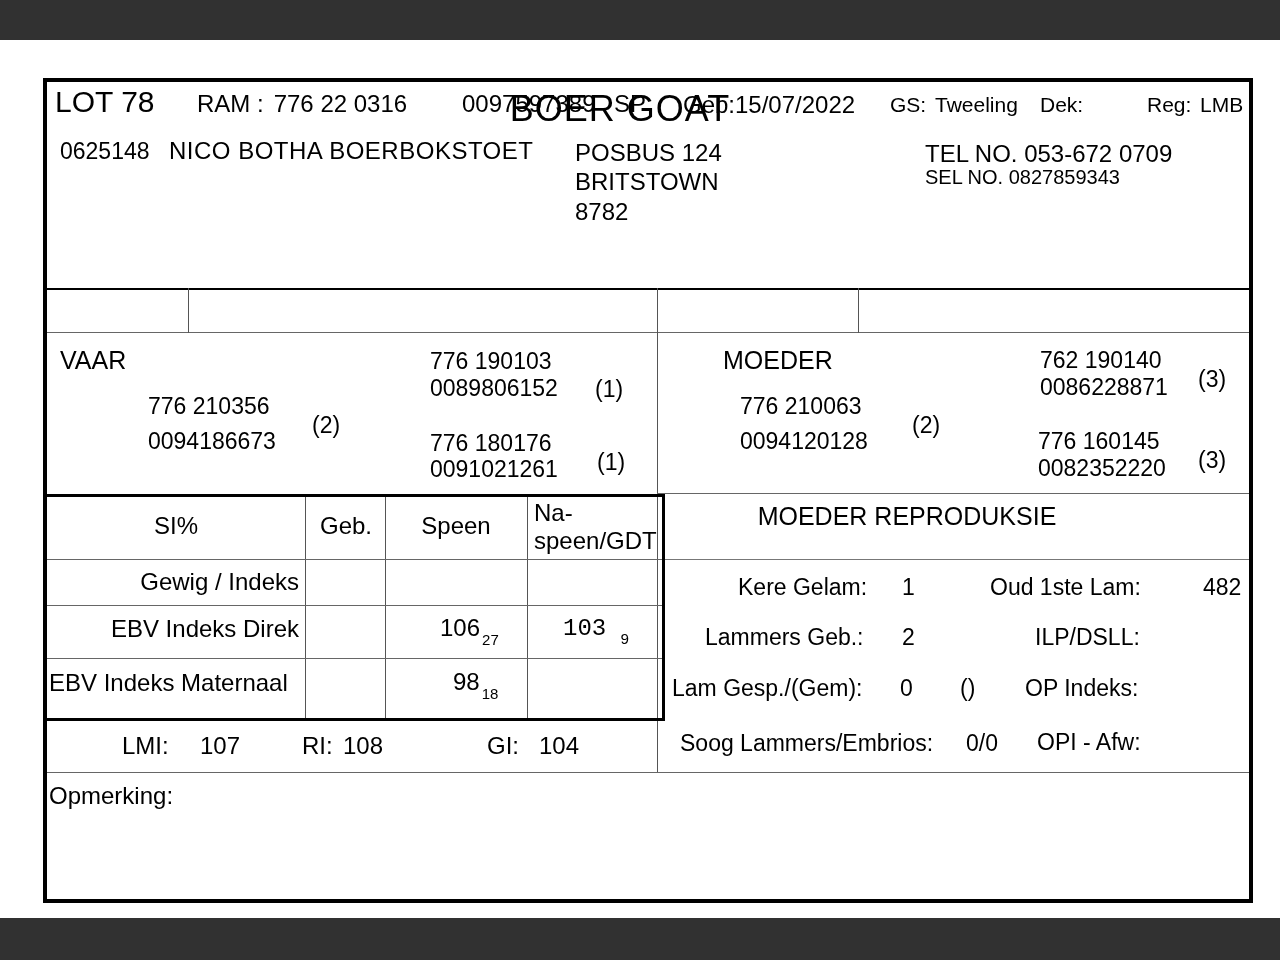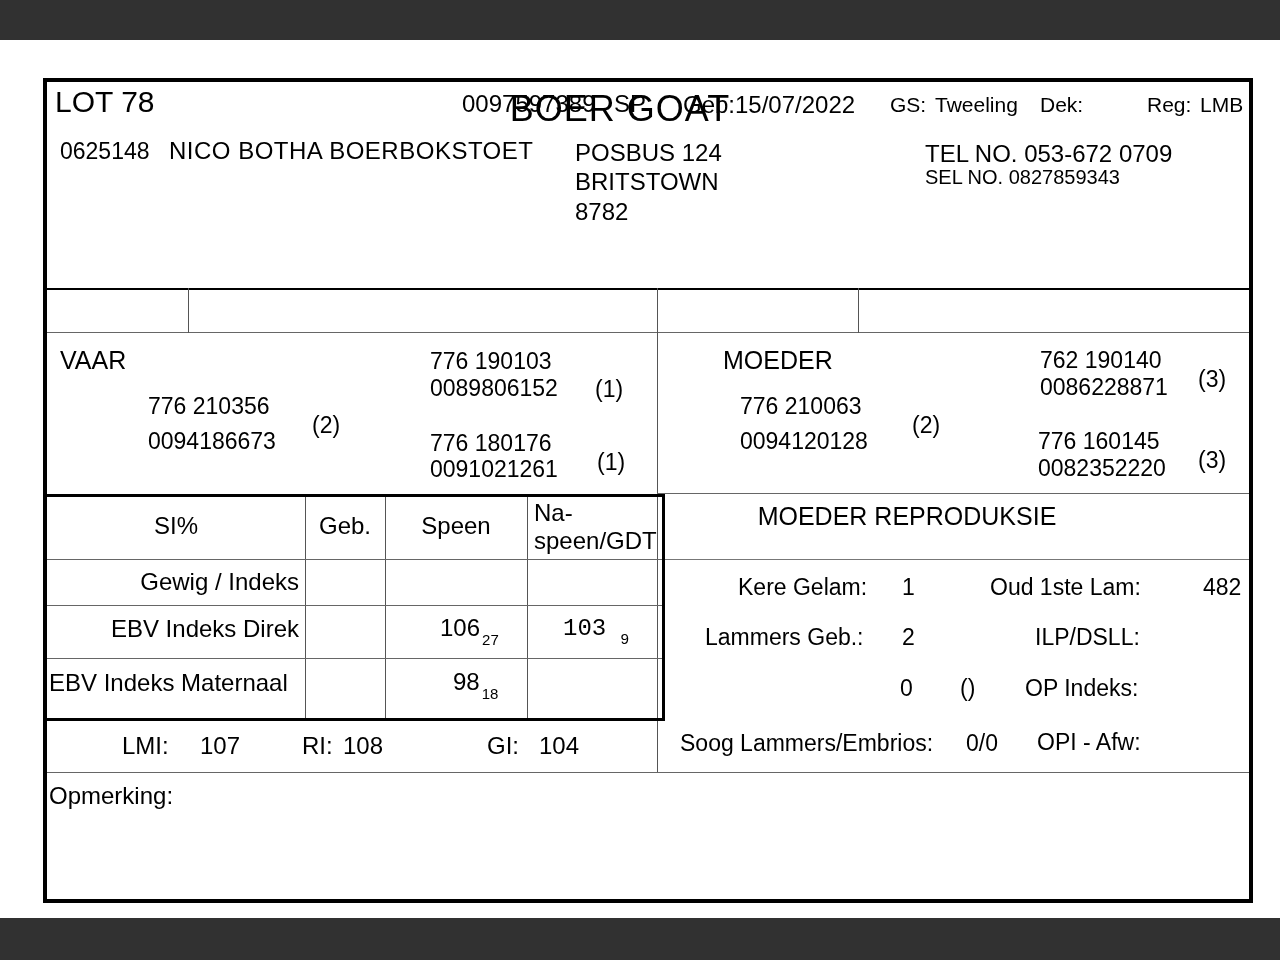--- a/index.html
+++ b/index.html
@@ -82,21 +82,21 @@
   #ebv-table .vline{top:0;height:221px;}
   #ebvv1{left:258px;}
   #ebvv2{left:338px;}
   #ebvv3{left:480px;}
   #ebv-table .hline{left:0;width:615px;}
   #ebvh1{top:62px;}
   #ebvh2{top:108px;}
   #ebvh3{top:161px;}
   .ebv-txt{font-size:24px;}
   #col-si{left:0;top:15px;width:258px;text-align:center;}
-  #col-geb{left:258px;top:15px;width:80px;text-align:center;}
+  #col-geb{left:258px;top:15px;width:80px;padding-left:15px;}
   #col-speen{left:338px;top:15px;width:142px;text-align:center;}
   #col-na{left:487px;top:2px;line-height:28px;white-space:nowrap;font-size:24px;position:absolute;}
   #row-gewig{left:0;top:71px;width:252px;text-align:right;}
   #row-direk{left:0;top:118px;width:252px;text-align:right;}
   #row-maternaal{left:2px;top:172px;}
   #val-direk-speen{left:393px;top:117px;}
   #val-direk-na{left:516px;top:118px;font-family:Liberation Mono, monospace;}
   #val-mat-speen{left:406px;top:171px;}
   .sub{font-size:15px;position:relative;top:9px;margin-left:2px;}
   .sub-gap{margin-left:14px;}
@@ -135,20 +135,21 @@
     <div id="breeder-no" class="abs">0625148</div>
     <div id="breeder-name" class="abs">NICO BOTHA BOERBOKSTOET</div>
     <div id="addr1" class="abs">POSBUS 124</div>
     <div id="addr2" class="abs">BRITSTOWN</div>
     <div id="addr3" class="abs">8782</div>
     <div id="tel-line" class="abs">TEL NO. 053-672 0709</div>
     <div id="sel-line" class="abs">SEL NO. 0827859343</div>
 
     <div id="lot-row" class="abs"></div>
     <div id="lot-label" class="abs">LOT 78</div>
+    <div id="ram-line" class="abs"><span>RAM :</span><span id="ram-id">776 22 0316</span></div>
     <div id="lot-regno" class="abs">0097597389</div>
     <div id="lot-suffix" class="abs">SP</div>
     <div id="geb-label" class="abs">Geb:</div>
     <div id="geb-value" class="abs">15/07/2022</div>
     <div id="gs-label" class="abs">GS:</div>
     <div id="gs-value" class="abs">Tweeling</div>
     <div id="dek-label" class="abs">Dek:</div>
     <div id="reg-label" class="abs">Reg:</div>
     <div id="reg-value" class="abs">LMB</div>
     <div id="lotdiv1" class="vline lot-div"></div>
@@ -208,20 +209,21 @@
     <div id="gi-val" class="abs idx">104</div>
 
     <div id="repro-title" class="abs">MOEDER REPRODUKSIE</div>
     <div id="kere-label" class="abs rep">Kere Gelam:</div>
     <div id="kere-val" class="abs rep">1</div>
     <div id="oud-label" class="abs rep">Oud 1ste Lam:</div>
     <div id="oud-val" class="abs rep">482</div>
     <div id="lammers-label" class="abs rep">Lammers Geb.:</div>
     <div id="lammers-val" class="abs rep">2</div>
     <div id="ilp-label" class="abs rep">ILP/DSLL:</div>
+    <div id="gesp-label" class="abs rep">Lam Gesp./(Gem):</div>
     <div id="gesp-val" class="abs rep">0</div>
     <div id="gesp-gem" class="abs rep">()</div>
     <div id="op-label" class="abs rep">OP Indeks:</div>
     <div id="soog-label" class="abs rep">Soog Lammers/Embrios:</div>
     <div id="soog-val" class="abs rep">0/0</div>
     <div id="opi-label" class="abs rep">OPI - Afw:</div>
 
     <div id="opmerking-label" class="abs">Opmerking:</div>
 
   </div>

